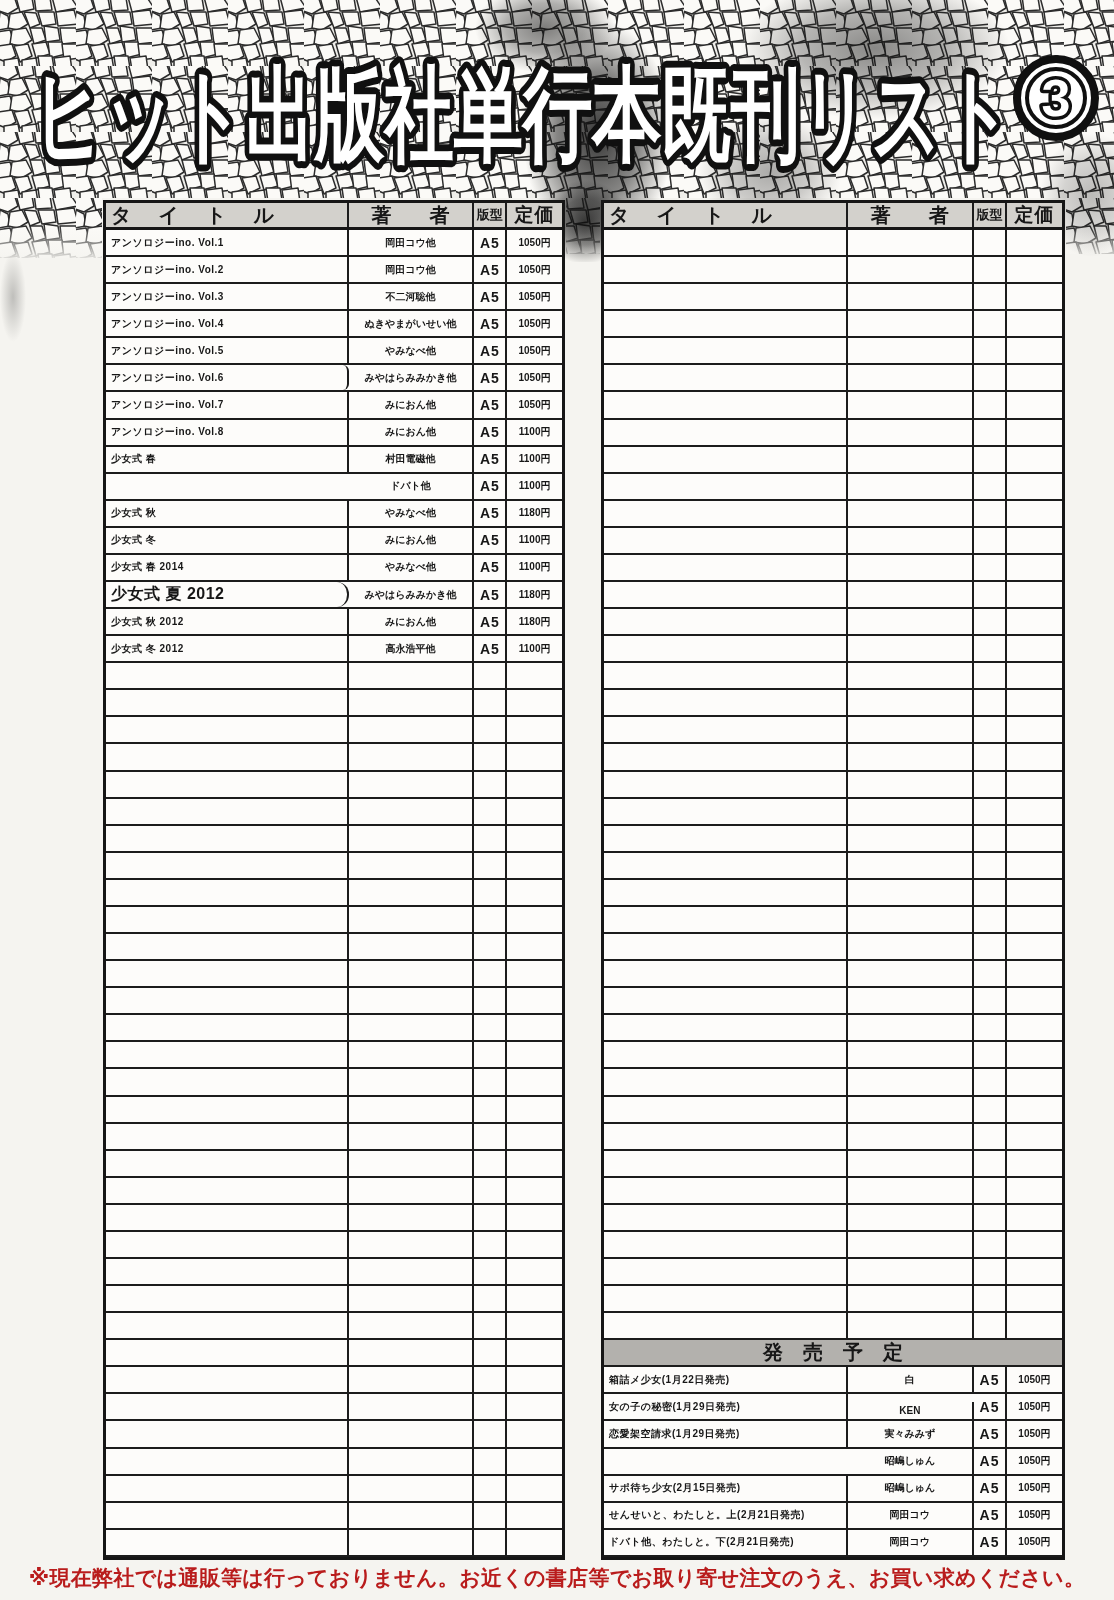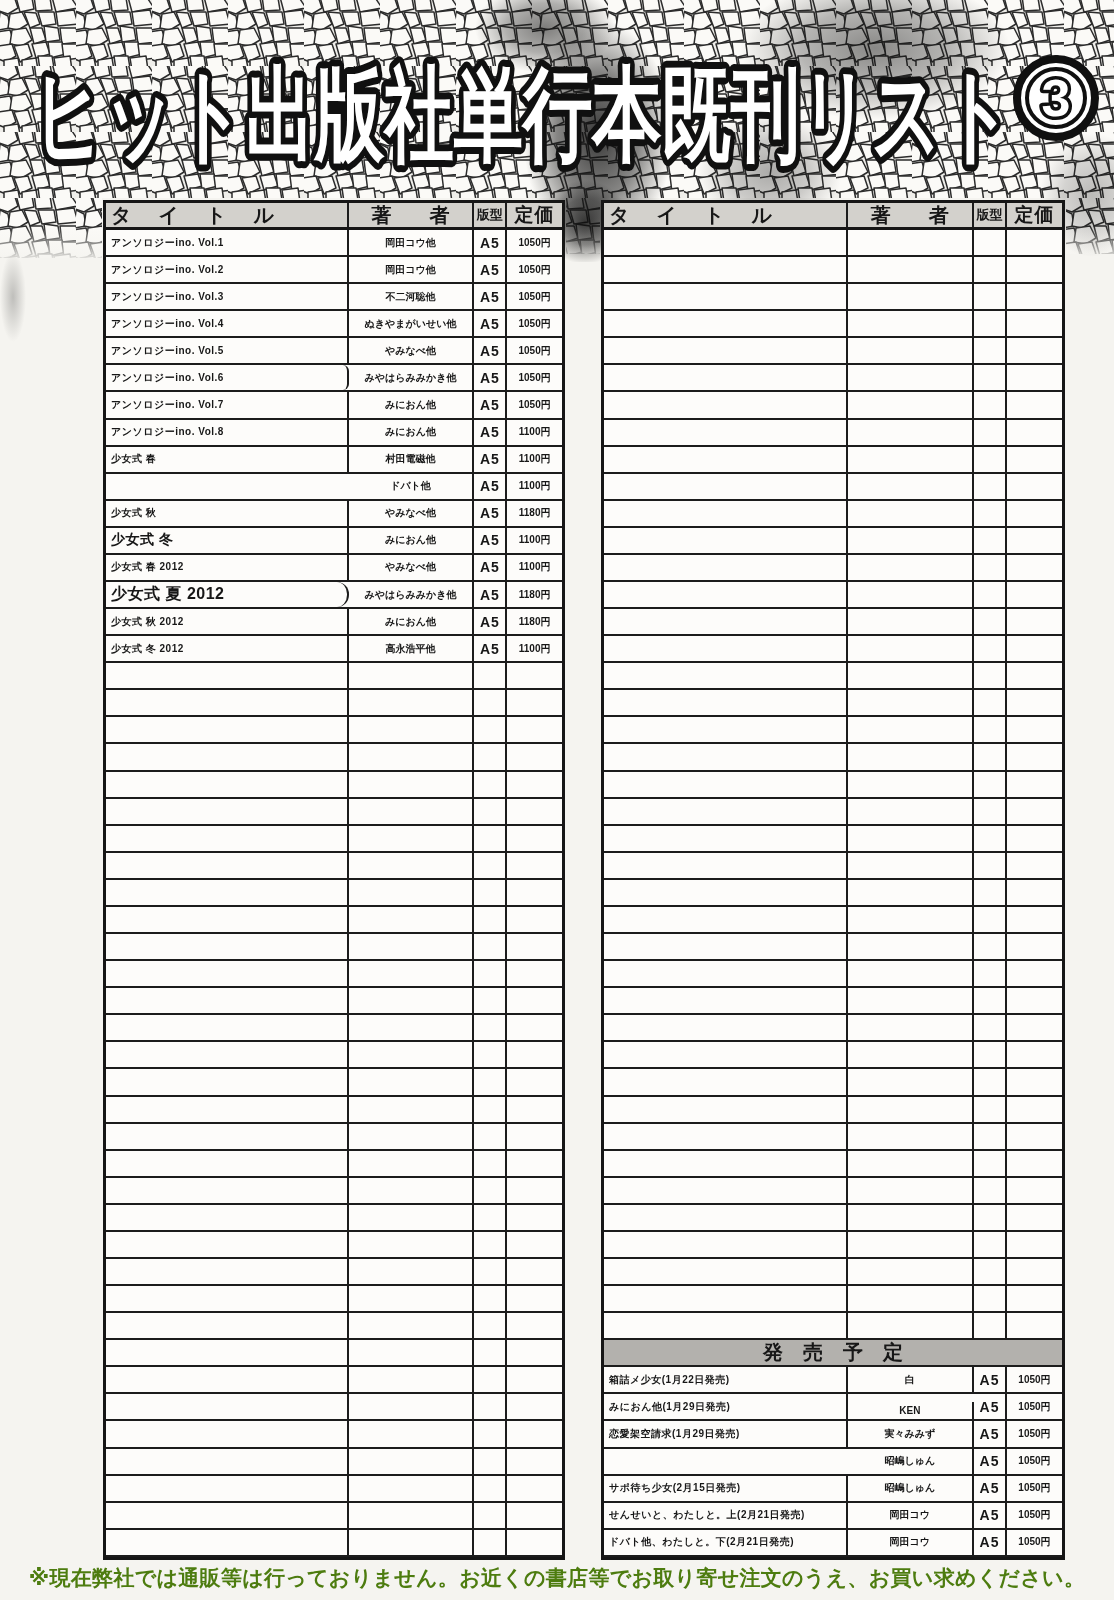--- a/index.html
+++ b/index.html
@@ -39,21 +39,21 @@
   .thead .c-author{font-size:20px;letter-spacing:38px;text-indent:38px;}
   .thead .c-format{font-size:13px;letter-spacing:0;}
   .thead .c-price {font-size:19px;letter-spacing:1px;}
   .section-row{
     background:#b3b1ad;justify-content:center;align-items:center;
     font-weight:bold;font-size:20px;letter-spacing:20px;text-indent:20px;
     display:flex;
   }
   .footer-note{
     position:absolute;top:1564px;left:0;width:100%;text-align:center;
-    font-weight:bold;font-size:21px;letter-spacing:.3px;color:#4d7c0f;z-index:6;
+    font-weight:bold;font-size:21px;letter-spacing:.3px;color:#b91c1c;z-index:6;
   }
   .smudge{
     position:absolute;left:0;top:252px;width:26px;height:90px;z-index:1;
     background:radial-gradient(closest-side,rgba(90,90,88,.35),rgba(90,90,88,0));
   }
 </style>
 </head>
 <body>
 
 <svg class="banner" width="1114" height="262" viewBox="0 0 1114 262">
@@ -190,27 +190,27 @@
         <div class="cell c-format">A5</div>
         <div class="cell c-price fit" style="font-size: 10px;">1100円</div>
       </div>
       <div class="row">
         <div class="cell c-title fit" style="font-size: 10px;">少女式 秋</div>
         <div class="cell c-author fit" style="font-size: 10px;">やみなべ他</div>
         <div class="cell c-format">A5</div>
         <div class="cell c-price fit" style="font-size: 10px;">1180円</div>
       </div>
       <div class="row">
-        <div class="cell c-title fit" style="font-size: 14px;">少女式 冬</div>
+        <div class="cell c-title fit" style="font-size: 10px;">少女式 冬</div>
         <div class="cell c-author fit" style="font-size: 10px;">みにおん他</div>
         <div class="cell c-format">A5</div>
         <div class="cell c-price fit" style="font-size: 10px;">1100円</div>
       </div>
       <div class="row">
-        <div class="cell c-title fit" style="font-size: 10px;">少女式 春 2012</div>
+        <div class="cell c-title fit" style="font-size: 10px;">少女式 春 2014</div>
         <div class="cell c-author fit" style="font-size: 10px;">やみなべ他</div>
         <div class="cell c-format">A5</div>
         <div class="cell c-price fit" style="font-size: 10px;">1100円</div>
       </div>
       <div class="row">
         <div class="cell c-title fit" style="font-size: 16px; border-radius: 12px;">少女式 夏 2012</div>
         <div class="cell c-author fit" style="font-size: 10px;">みやはらみみかき他</div>
         <div class="cell c-format">A5</div>
         <div class="cell c-price fit" style="font-size: 10px;">1180円</div>
       </div>
@@ -682,21 +682,21 @@
         <div class="cell c-price fit"></div>
       </div>
       <div class="row section-row">発売予定</div>
       <div class="row">
         <div class="cell c-title fit" style="font-size: 10px;">箱詰メ少女(1月22日発売)</div>
         <div class="cell c-author fit" style="font-size: 10px;">白</div>
         <div class="cell c-format">A5</div>
         <div class="cell c-price fit" style="font-size: 10px;">1050円</div>
       </div>
       <div class="row">
-        <div class="cell c-title fit" style="font-size: 10px;">みにおん他(1月29日発売)</div>
+        <div class="cell c-title fit" style="font-size: 10px;">女の子の秘密(1月29日発売)</div>
         <div class="cell c-author fit" style="font-size: 10px; margin-top: 8px;">KEN</div>
         <div class="cell c-format">A5</div>
         <div class="cell c-price fit" style="font-size: 10px;">1050円</div>
       </div>
       <div class="row">
         <div class="cell c-title fit" style="font-size: 10px;">恋愛架空請求(1月29日発売)</div>
         <div class="cell c-author fit" style="font-size: 10px;">実々みみず</div>
         <div class="cell c-format">A5</div>
         <div class="cell c-price fit" style="font-size: 10px;">1050円</div>
       </div>

